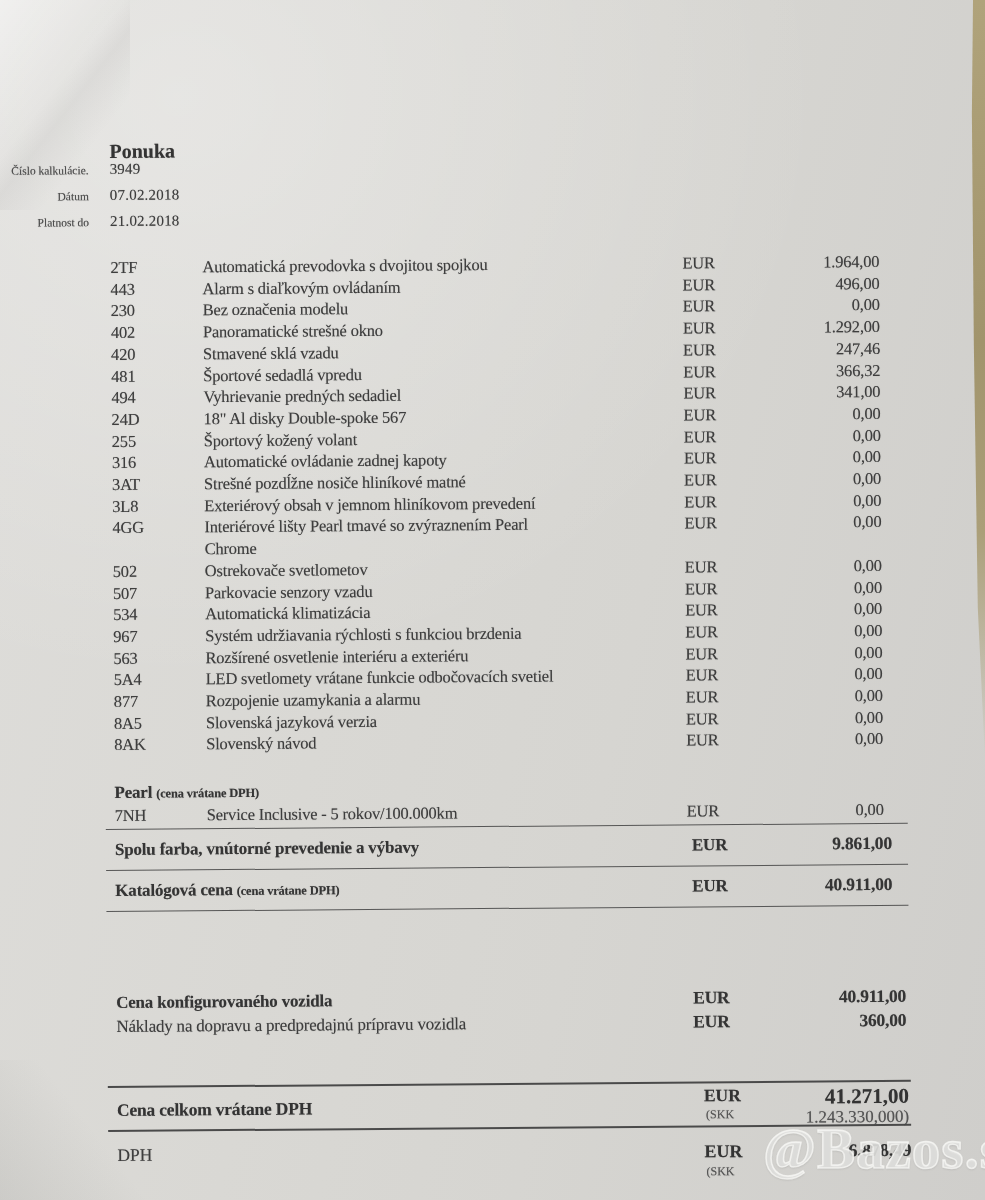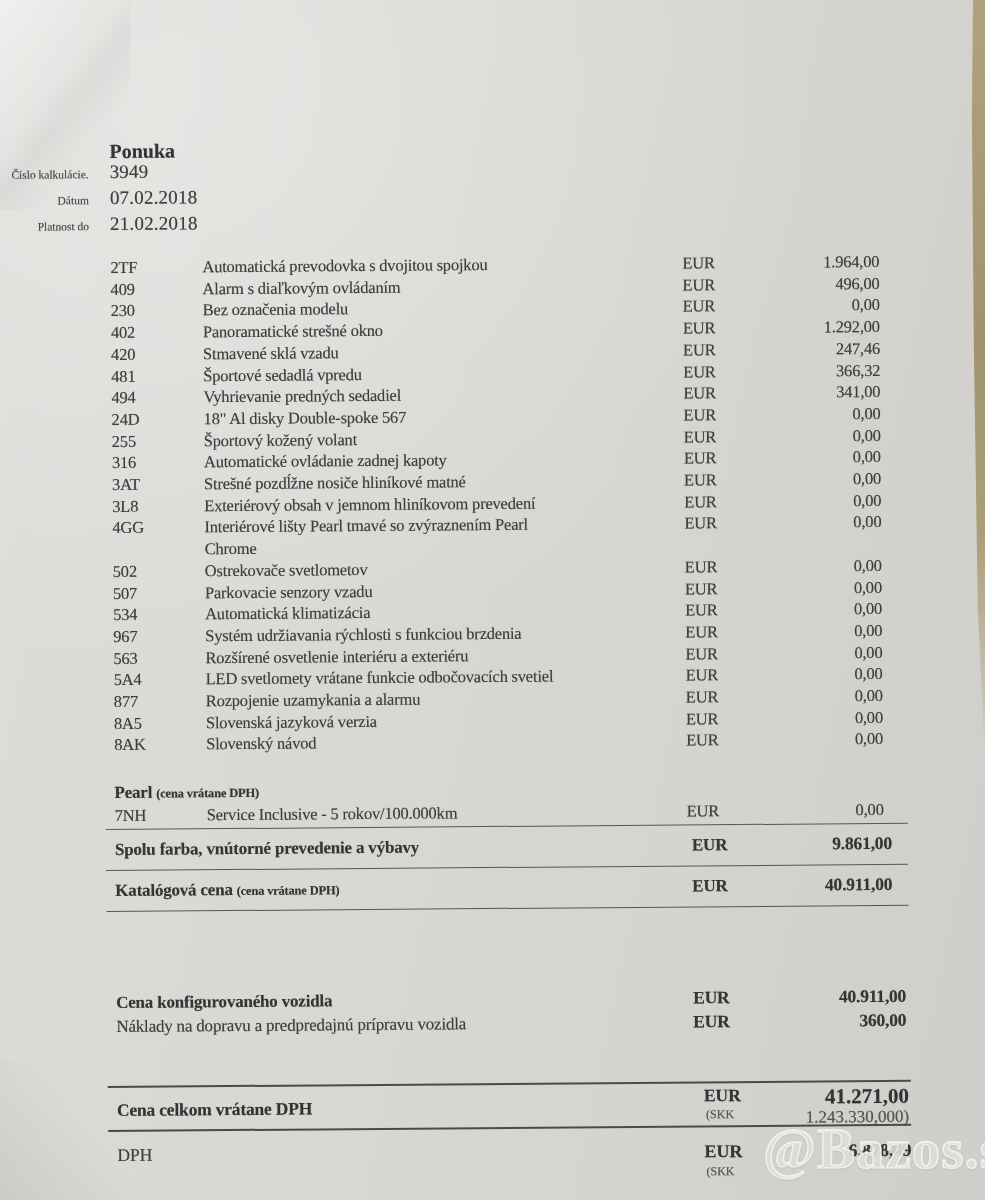--- a/index.html
+++ b/index.html
@@ -22,21 +22,21 @@
   .crease-bl{
     position:absolute;left:0;bottom:0;width:220px;height:140px;
     background:linear-gradient(52deg,rgba(136,136,132,0.18) 0%,rgba(255,255,255,0) 45%);
   }
   .sheet{position:absolute;inset:0;transform:rotate(-0.45deg);text-shadow:0 0 0.7px rgba(62,62,62,0.5);}
 
   .title{position:absolute;left:113px;top:136px;font-size:20px;line-height:24px;font-weight:bold;color:#343434;}
   .hfields{position:absolute;left:0;top:158px;}
   .hrow{display:grid;grid-template-columns:92px 21px auto;align-items:baseline;height:25.8px;}
   .hlabel{grid-column:1;text-align:right;font-size:11.5px;color:#4b4b4b;letter-spacing:0;}
-  .hvalue{grid-column:3;font-size:19px;letter-spacing:0.2px;}
+  .hvalue{grid-column:3;font-size:15px;letter-spacing:0.2px;}
 
   .items{position:absolute;left:113px;top:254px;width:769px;}
   .row{display:grid;grid-template-columns:92px 480px 60px 137px;font-size:16.5px;line-height:21.7px;letter-spacing:-0.2px;}
   .desc{white-space:pre-line;}
   .price{text-align:right;}
 
   .servis{position:absolute;left:113px;top:779px;width:769px;}
   .servis-head{font-size:17px;font-weight:bold;line-height:22px;color:#353535;letter-spacing:-0.2px;}
   .servis-head .suffix{font-size:12.5px;}
   .rule{border:none;border-top:1.5px solid rgba(72,72,72,0.9);margin:2px 0 0 -9px;width:802px;height:0;}
@@ -105,21 +105,21 @@
 
     <div class="items" id="items">
       <div class="row">
         <span class="code">2TF</span>
         <span class="desc">Automatická prevodovka s dvojitou spojkou</span>
         <span class="cur">EUR</span>
         <span class="price">1.964,00</span>
       </div>
 
       <div class="row">
-        <span class="code">409</span>
+        <span class="code">443</span>
         <span class="desc">Alarm s diaľkovým ovládaním</span>
         <span class="cur">EUR</span>
         <span class="price">496,00</span>
       </div>
 
       <div class="row">
         <span class="code">230</span>
         <span class="desc">Bez označenia modelu</span>
         <span class="cur">EUR</span>
         <span class="price">0,00</span>

